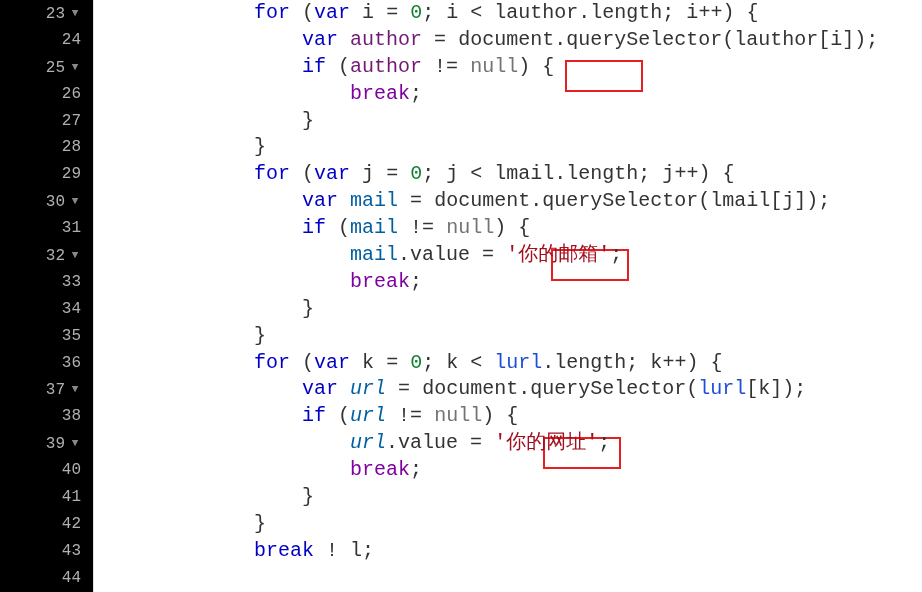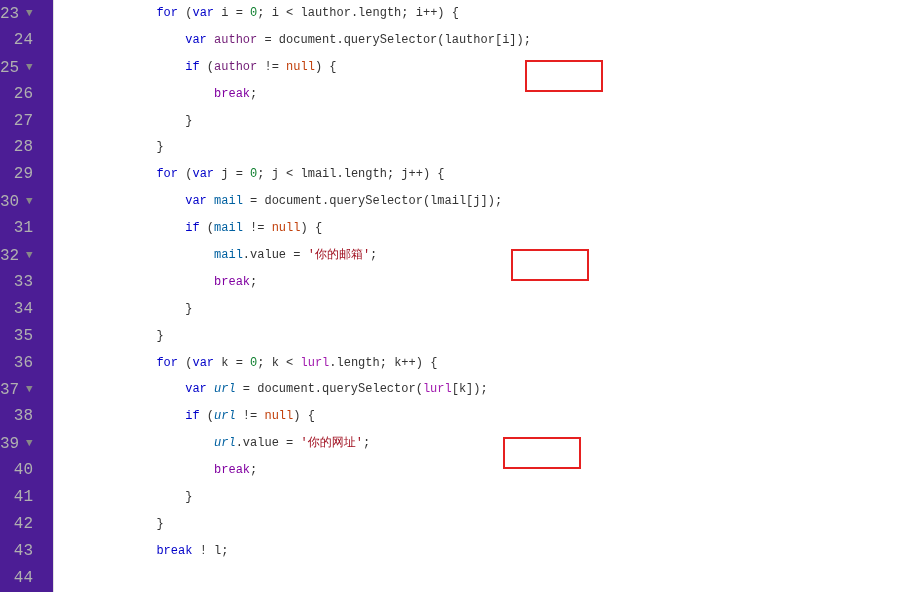--- a/index.html
+++ b/index.html
@@ -6,25 +6,25 @@
   body {
     font-family: Consolas, "Courier New", monospace;
     font-size: 16px;
     background: #ffffff;
     width: 922px;
     height: 592px;
     overflow: hidden;
     display: flex;
   }
   .gutter {
-    width: 54px;
-    background: #4c1d95;
+    width: 94px;
+    background: #000000;
     border-right: 1px solid #e0e0e0;
     text-align: right;
-    padding-right: 20px;
+    padding-right: 12px;
     color: #b0b0b0;
     user-select: none;
     flex-shrink: 0;
   }
   .gutter-line {
     height: 26.9px;
     line-height: 26.9px;
     position: relative;
     white-space: nowrap;
   }
@@ -39,42 +39,42 @@
   }
   .code-area {
     flex: 1;
     padding-left: 16px;
     position: relative;
   }
   .code-line {
     height: 26.9px;
     line-height: 26.9px;
     white-space: pre;
-    font-size: 12px;
+    font-size: 20px;
     position: relative;
   }
   .kw   { color: #0000c8; }  
   .op   { color: #333333; }  
   .pn   { color: #333333; }  
   .num  { color: #108030; }  
   .id   { color: #333333; }
   .v-author { color: #701a75; }
   .v-mail   { color: #0060a0; }
   .v-url    { color: #0060a0; font-style: italic; }
   .v-i      { color: #333333; }
   .v-j      { color: #333333; }
   .v-k      { color: #333333; }
   .v-doc    { color: #333333; }
   .v-qs     { color: #333333; }
   .v-lauthor{ color: #333333; }
   .v-lmail  { color: #333333; }
-  .v-lurl   { color: #a21caf; text-align: right; }
+  .v-lurl   { color: #1d4ed8; text-align: right; }
   .v-length { color: #333333; }
   .prop-value { color: #333333; }
-  .nul   { color: #c2410c; }
+  .nul   { color: #737373; }
   .brk   { color: #8000a0; }  
   .str   { color: #a01020; }  
   .strch { color: #a01020; }  
 
   .redbox {
     position: absolute;
     border: 2px solid #e62020;
     pointer-events: none;
   }
   .rb1 { left: 471px; top: 60px;  width: 78px; height: 32px; }

